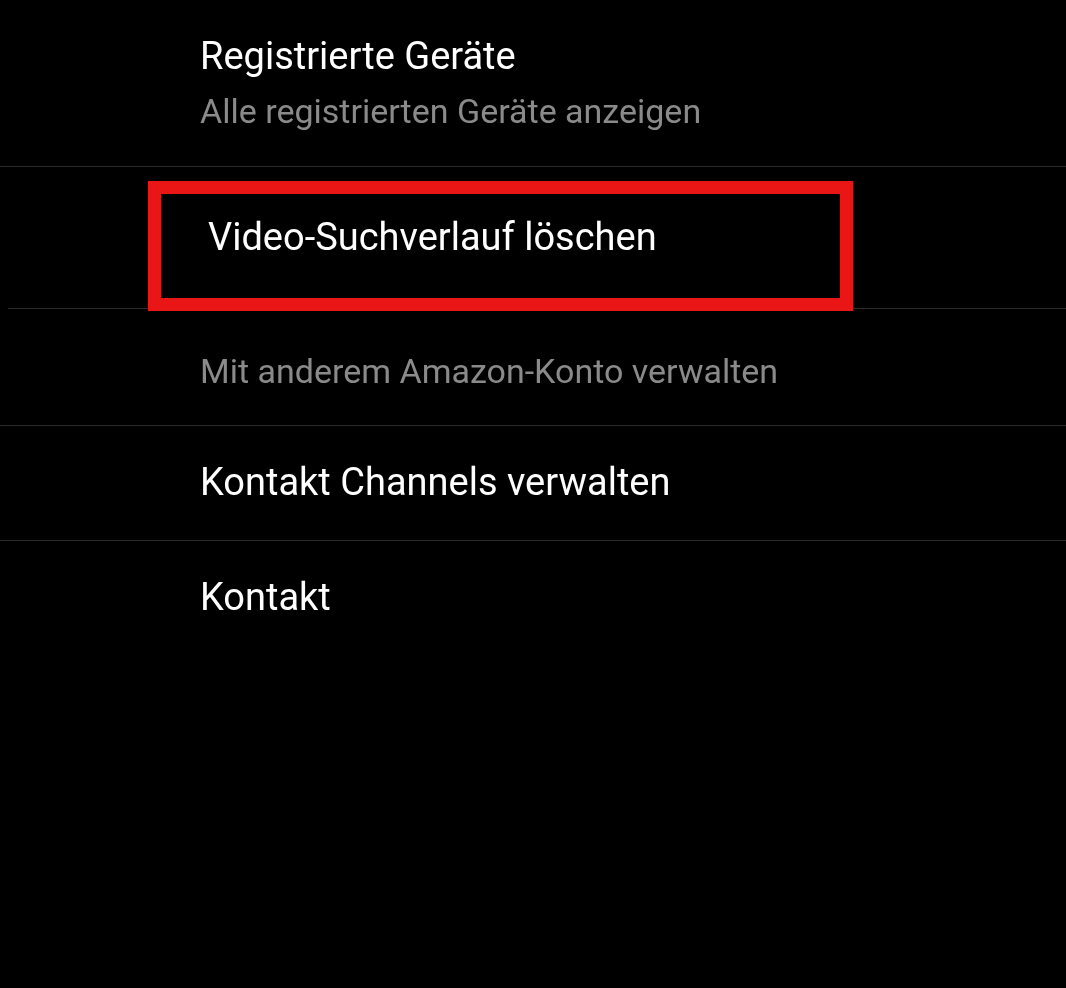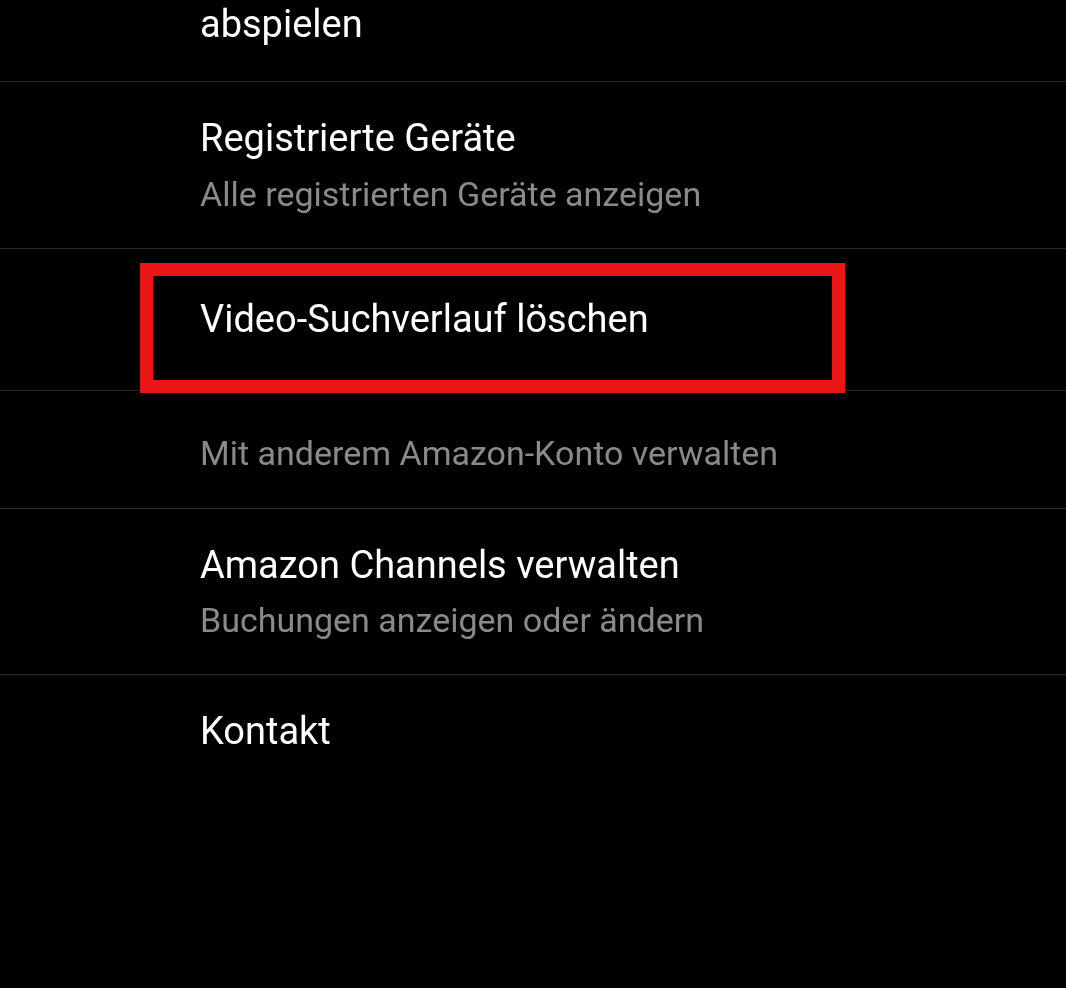--- a/index.html
+++ b/index.html
@@ -47,48 +47,44 @@
       border: 13px solid #ea1616;
       left: 140px;
       top: 14px;
       width: 705px;
       height: 130px;
       pointer-events: none;
     }
     .settings-item.highlighted {
       padding-top: 46px;
       padding-bottom: 46px;
+      margin-left: 8px;
     }
   </style>
 </head>
 <body>
 
 <div class="settings-list">
 
-  <div class="settings-item first-partial">
-    <div class="item-title">abspielen</div>
-
-  </div>
 
   <div class="settings-item">
     <div class="item-title">Registrierte Geräte</div>
     <div class="item-subtitle">Alle registrierten Geräte anzeigen</div>
   </div>
 
   <div class="settings-item highlighted">
     <div class="item-title">Video-Suchverlauf löschen</div>
     <div class="highlight-box"></div>
   </div>
 
   <div class="settings-item">
     <div class="item-subtitle">Mit anderem Amazon-Konto verwalten</div>
   </div>
 
   <div class="settings-item">
-    <div class="item-title">Amazon Channels verwalten</div>
-    <div class="item-subtitle">Buchungen anzeigen oder ändern</div>
+    <div class="item-title">Kontakt Channels verwalten</div>
   </div>
 
   <div class="settings-item last-partial">
     <div class="item-title">Kontakt</div>
   </div>
 
 </div>
 
 </body></html>

